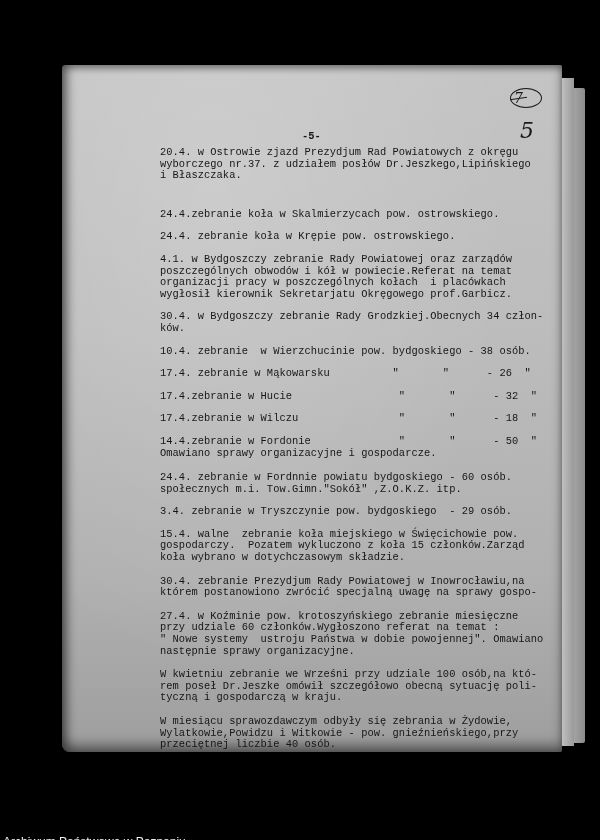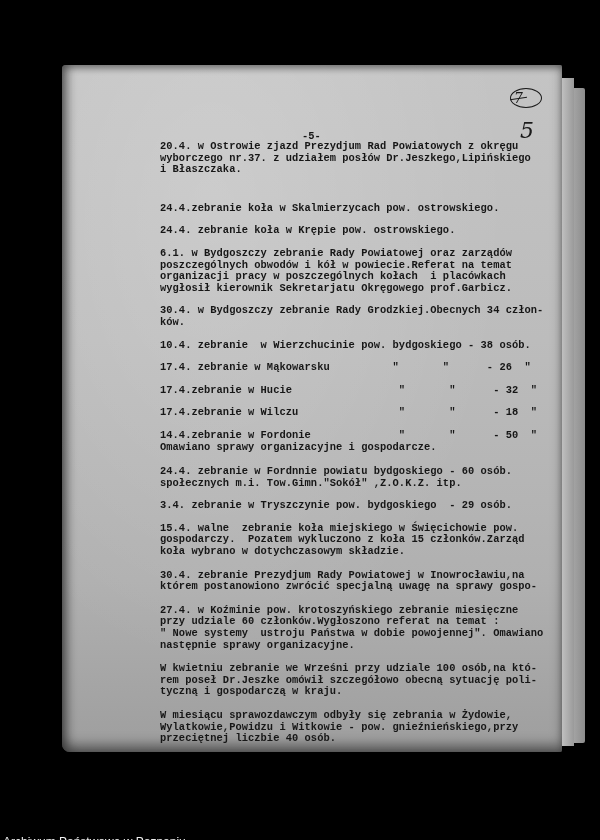--- a/index.html
+++ b/index.html
@@ -6,21 +6,21 @@
   body{width:600px;height:840px;background:#000;position:relative;overflow:hidden;font-family:"Liberation Mono","DejaVu Sans Mono",monospace;}
   .stack{position:absolute;}
   .stack.s3{left:545px;top:88px;width:40px;height:655px;background:linear-gradient(90deg,#7a7a7a,#bdbdbd 40%,#8c8c8c);border-radius:2px;}
   .stack.s2{left:540px;top:78px;width:34px;height:668px;background:linear-gradient(90deg,#8a8a8a,#cfcfcf 50%,#9a9a9a);}
   .paper{position:absolute;left:62px;top:65px;width:500px;height:687px;
     background:
       radial-gradient(ellipse at 30% 20%, rgba(255,255,255,0.18), transparent 60%),
       linear-gradient(180deg,#c4c4c4 0%,#bcbcbc 40%,#b0b0b0 75%,#9e9e9e 100%);
     box-shadow: inset 6px 0 10px rgba(0,0,0,0.35), inset 0 -8px 12px rgba(0,0,0,0.35), inset 0 4px 6px rgba(0,0,0,0.25);
     border-radius:4px 2px 2px 8px;}
-  .content{position:absolute;left:160px;top:130px;width:380px;color:#161616;font-size:10.4px;line-height:11.6px;font-weight:bold;letter-spacing:0.05px;}
+  .content{position:absolute;left:160px;top:136px;width:380px;color:#161616;font-size:10.4px;line-height:11.6px;font-weight:normal;letter-spacing:0.05px;}
   .pagenum{position:absolute;left:302px;top:130px;font-size:10.4px;color:#161616;font-weight:bold;}
   .entry{white-space:pre;margin:0;}
   .handnum{position:absolute;font-family:"DejaVu Serif",serif;font-style:italic;color:#1a1a1a;}
   .hn-old{left:514px;top:90px;font-size:14px;}
   .hn-old:after{content:"";position:absolute;left:-4px;right:-4px;top:8px;border-top:1.5px solid #1a1a1a;transform:rotate(-8deg);}
   .hn-old-circle{position:absolute;left:510px;top:88px;width:30px;height:18px;border:1.3px solid #1a1a1a;border-radius:50%;}
   .hn-new{left:520px;top:118px;font-size:22px;}
   .footer{position:absolute;left:3px;top:835px;color:#f0f0f0;font-family:"Liberation Sans",sans-serif;font-size:12px;}
 </style>
 </head>
@@ -44,21 +44,21 @@
         <div class="entry">wyborczego nr.37. z udziałem posłów Dr.Jeszkego,Lipińskiego</div>
         <div class="entry">i Błaszczaka.</div>
       </div>
       <div style="margin-top: 27px;">
         <div class="entry">24.4.zebranie koła w Skalmierzycach pow. ostrowskiego.</div>
       </div>
       <div style="margin-top: 11px;">
         <div class="entry">24.4. zebranie koła w Krępie pow. ostrowskiego.</div>
       </div>
       <div style="margin-top: 11px;">
-        <div class="entry">6.1. w Bydgoszczy zebranie Rady Powiatowej oraz zarządów</div>
+        <div class="entry">4.1. w Bydgoszczy zebranie Rady Powiatowej oraz zarządów</div>
         <div class="entry">poszczególnych obwodów i kół w powiecie.Referat na temat</div>
         <div class="entry">organizacji pracy w poszczególnych kołach  i placówkach</div>
         <div class="entry">wygłosił kierownik Sekretarjatu Okręgowego prof.Garbicz.</div>
       </div>
       <div style="margin-top: 11px;">
         <div class="entry">30.4. w Bydgoszczy zebranie Rady Grodzkiej.Obecnych 34 człon-</div>
         <div class="entry">ków.</div>
       </div>
       <div style="margin-top: 11px;">
         <div class="entry">10.4. zebranie  w Wierzchucinie pow. bydgoskiego - 38 osób.</div>

